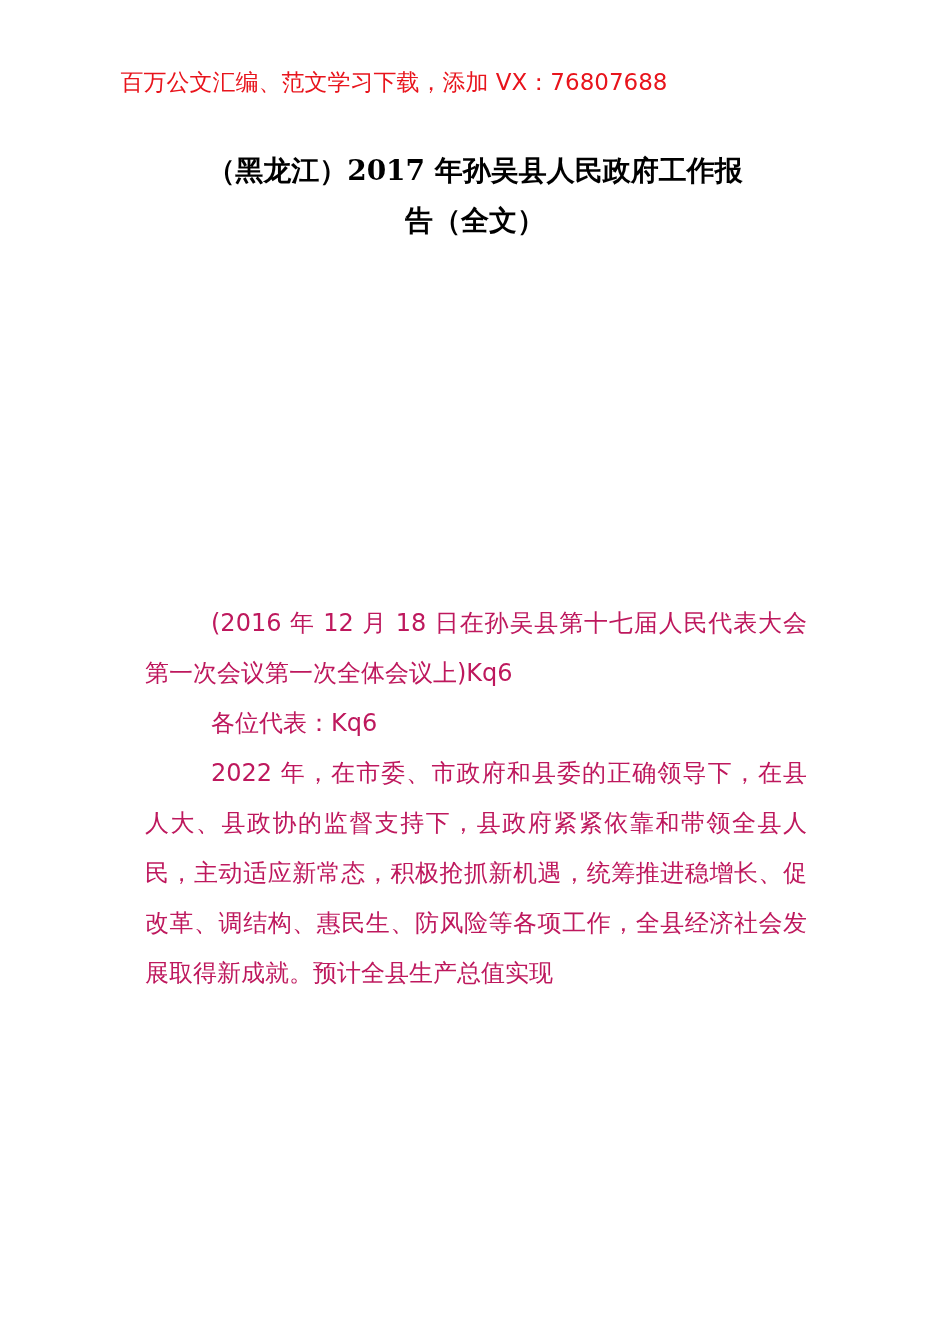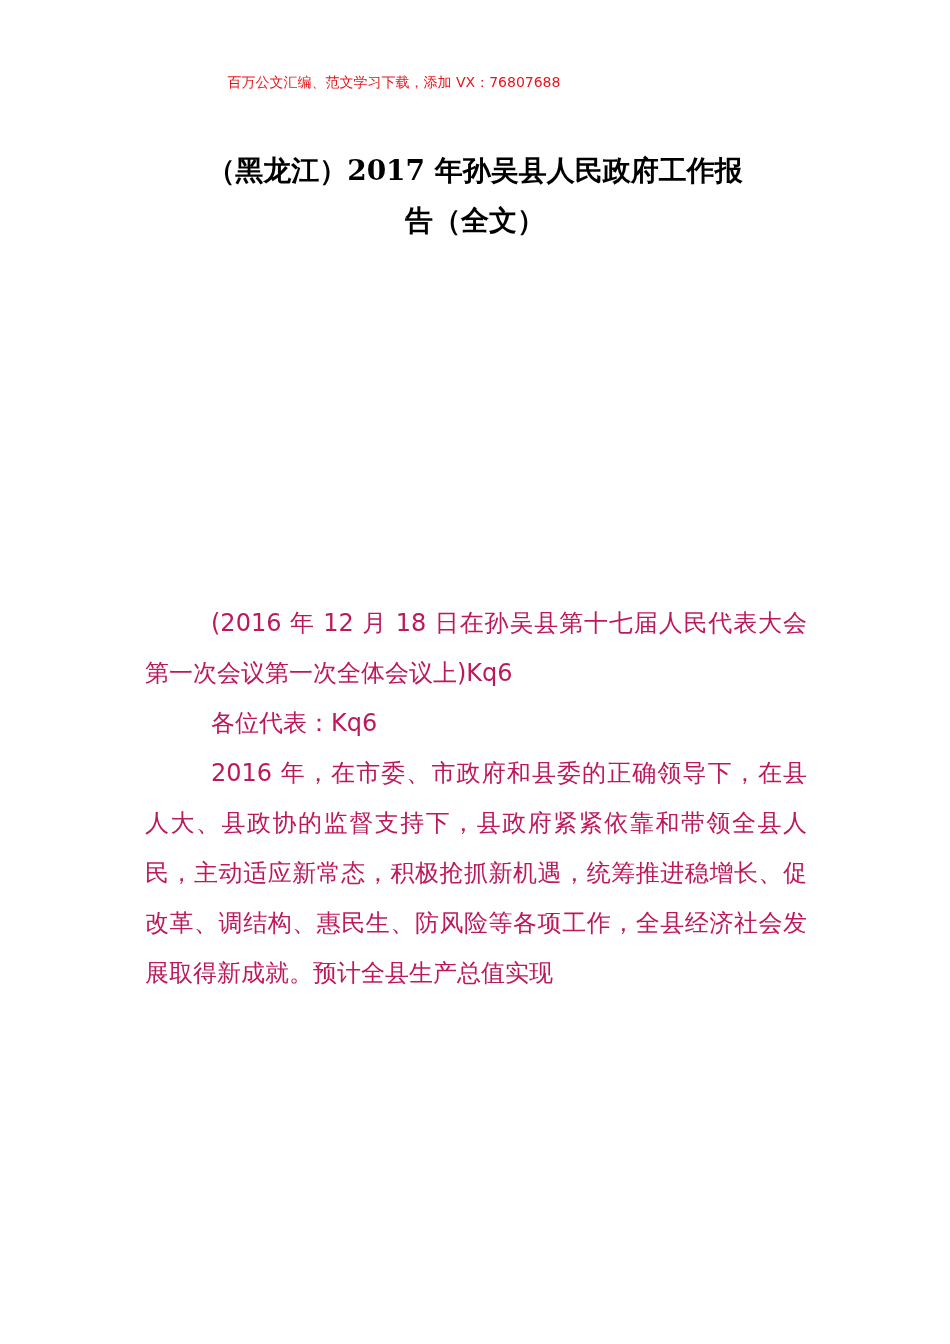--- a/index.html
+++ b/index.html
@@ -14,21 +14,21 @@
       overflow: hidden;
       font-family: "DejaVu Sans", "Liberation Sans", sans-serif;
       color: #111111;
     }
     .header-note {
       position: absolute;
       top: 68px;
       left: 0;
       width: 788px;
       text-align: center;
-      font-size: 14px;
+      font-size: 23px;
       line-height: 28px;
       color: #e8141c;
       letter-spacing: 0px;
     }
     .doc-title {
       position: absolute;
       top: 146px;
       left: 135px;
       width: 680px;
       text-align: center;
@@ -63,14 +63,14 @@
 <div class="header-note">百万公文汇编、范文学习下载，添加 VX：76807688</div>
 
 <h1 class="doc-title" style="margin:0;">
   <span class="line">（黑龙江）2017 年孙吴县人民政府工作报</span>
   <span class="line">告（全文）</span>
 </h1>
 
 <div class="body-text">
   <p class="para">(2016 年 12 月 18 日在孙吴县第十七届人民代表大会第一次会议第一次全体会议上)Kq6</p>
   <p class="para">各位代表：Kq6</p>
-  <p class="para">2016 年，在市委、市政府和县委的正确领导下，在县人大、县政协的监督支持下，县政府紧紧依靠和带领全县人民，主动适应新常态，积极抢抓新机遇，统筹推进稳增长、促改革、调结构、惠民生、防风险等各项工作，全县经济社会发展取得新成就。预计全县生产总值实现</p>
+  <p class="para">2022 年，在市委、市政府和县委的正确领导下，在县人大、县政协的监督支持下，县政府紧紧依靠和带领全县人民，主动适应新常态，积极抢抓新机遇，统筹推进稳增长、促改革、调结构、惠民生、防风险等各项工作，全县经济社会发展取得新成就。预计全县生产总值实现</p>
 </div>
 
 </body></html>

